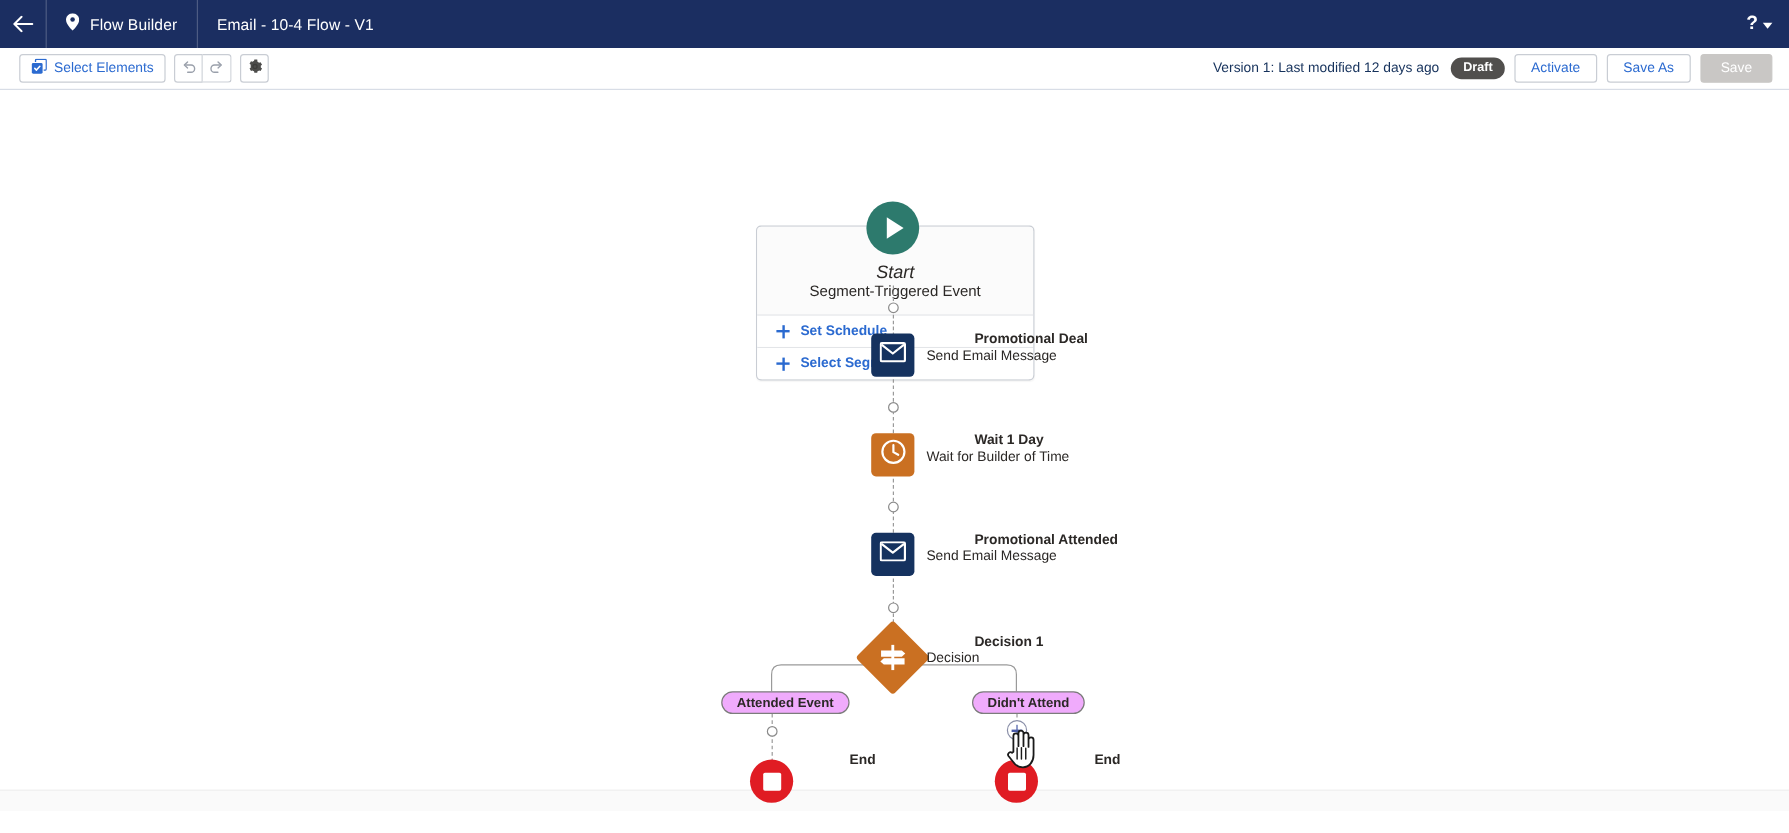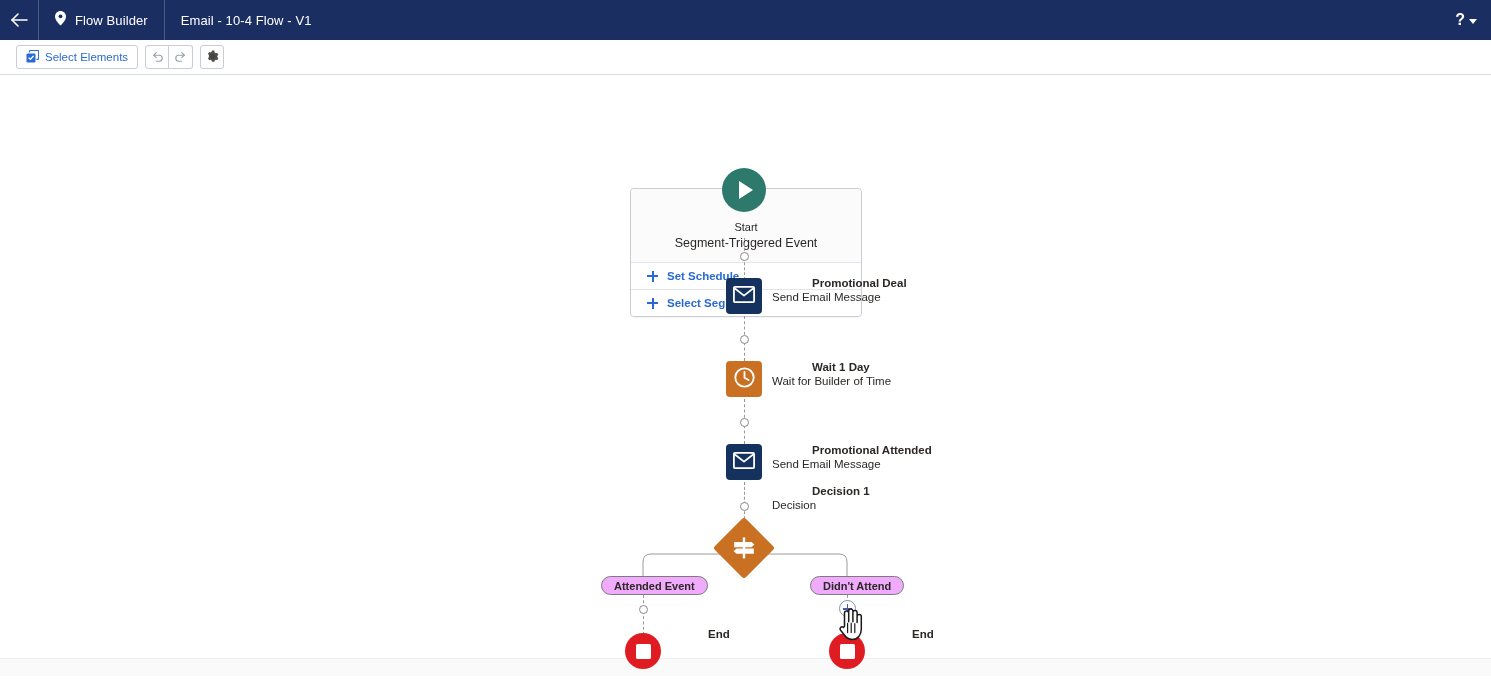--- a/index.html
+++ b/index.html
@@ -149,21 +149,21 @@
   .start-head {
     height: 73px;
     display: flex;
     flex-direction: column;
     align-items: center;
     justify-content: flex-end;
     padding-bottom: 11px;
     background: #fbfbfb;
     border-radius: 4px 4px 0 0;
   }
-  .start-title { font-size: 11px; color: #2b2826; line-height: 15px; }
+  .start-title { font-size: 15px; color: #2b2826; line-height: 15px; font-style: italic; }
   .start-sub { font-size: 12.5px; color: #2b2826; line-height: 16px; }
   .start-row {
     height: 27px;
     border-top: 1px solid #e3e5e8;
     display: flex;
     align-items: center;
     gap: 9px;
     padding-left: 16px;
     font-size: 11.5px;
     font-weight: 700;
@@ -381,20 +381,27 @@
     <button class="btn btn-gear">
       <span>
         <svg width="13" height="13" viewBox="0 0 16 16">
           <path fill="#3e3e3c" d="M8 5.2a2.8 2.8 0 1 0 0 5.6 2.8 2.8 0 0 0 0-5.6zm0 4.2a1.4 1.4 0 1 1 0-2.8 1.4 1.4 0 0 1 0 2.8z"></path>
           <path fill="#3e3e3c" d="M14 8a6.3 6.3 0 0 0-.08-.95l1.3-1-1.5-2.6-1.53.62a6 6 0 0 0-1.64-.95L10.3.6H7.3l-.25 1.52c-.6.22-1.15.54-1.64.95l-1.53-.62-1.5 2.6 1.3 1A6.3 6.3 0 0 0 3.6 8c0 .32.03.64.08.95l-1.3 1 1.5 2.6 1.53-.62c.49.41 1.04.73 1.64.95l.25 1.52h3l.25-1.52c.6-.22 1.15-.54 1.64-.95l1.53.62 1.5-2.6-1.3-1c.05-.31.08-.63.08-.95z" opacity=".92"></path>
         </svg>
       </span>
     </button>
   </div>
 
+  <div class="tb-right">
+    <span class="version-text">Version 1: Last modified 12 days ago</span>
+    <span class="draft-badge">Draft</span>
+    <button class="btn btn-wide">Activate</button>
+    <button class="btn btn-wide">Save As</button>
+    <button class="btn btn-wide btn-disabled">Save</button>
+  </div>
 </div>
 
 <div class="canvas">
 
   <svg class="branch-svg">
 
     <path d="M744 472 L744 478 L651 478 Q643 478 643 486 L643 500" stroke="#9a9a9a" stroke-width="1" fill="none"></path>
 
     <path d="M744 472 L744 478 L839 478 Q847 478 847 486 L847 500" stroke="#9a9a9a" stroke-width="1" fill="none"></path>
   </svg>
@@ -469,21 +476,21 @@
   <div class="add-dot" style="left:740px; top:426px;"></div>
 
   <div class="diamond" style="left:722px; top:450px;"></div>
   <div class="diamond-icon" style="left:722px; top:450px;">
     <svg width="26" height="26" viewBox="0 0 26 26">
       <rect x="11.8" y="2.4" width="2.4" height="21" fill="#ffffff"></rect>
       <path d="M3.2 7.0 H20.5 L23.4 9.6 L20.5 12.2 H3.2 Z" fill="#ffffff"></path>
       <path d="M22.8 13.6 H5.5 L2.6 16.2 L5.5 18.8 H22.8 Z" fill="#ffffff"></path>
     </svg>
   </div>
-  <div class="node-label" style="left:772px; top:408px;">
+  <div class="node-label" style="left:772px; top:452px;">
     <div class="nl-title">Decision 1</div>
     <div class="nl-sub">Decision</div>
   </div>
 
   <div class="branch-pill" style="left:601px; top:500px;">Attended Event</div>
   <div class="conn-v" style="left:643px; top:519px; height:40px;"></div>
   <div class="add-dot" style="left:639px; top:529px;"></div>
   <div class="end-node" style="left:625px; top:557px;">
     <span class="end-sq"></span>
   </div>

